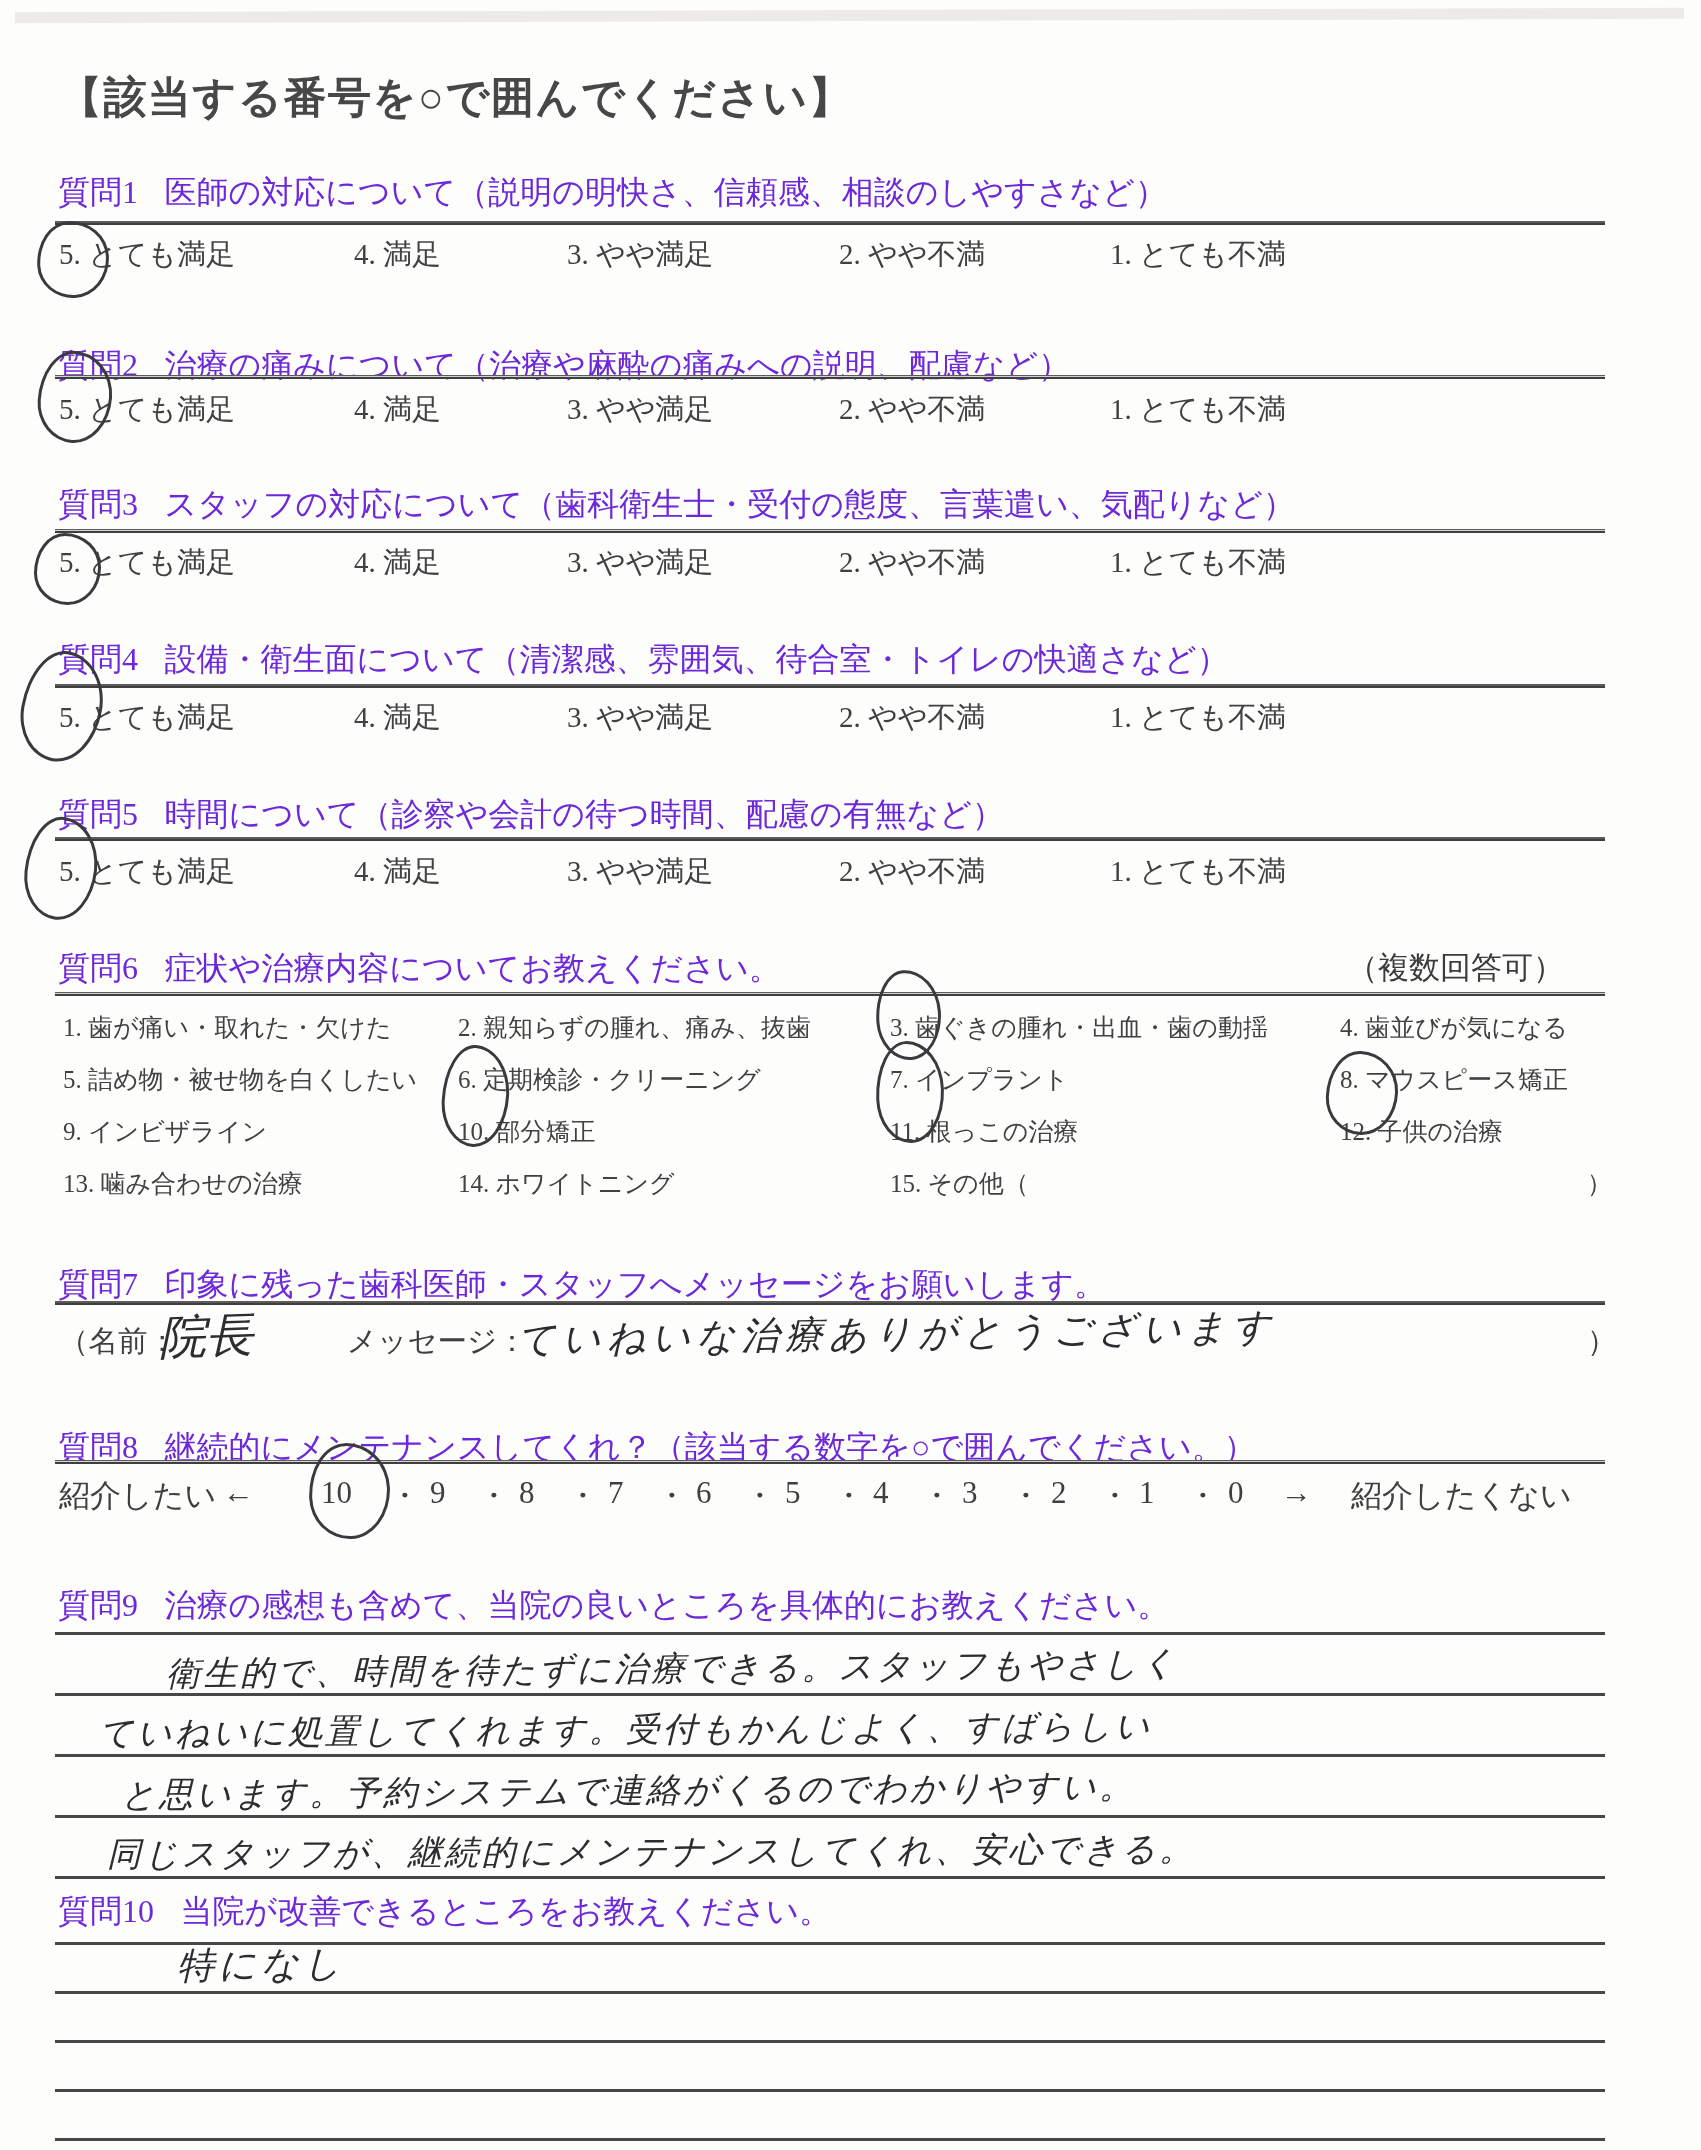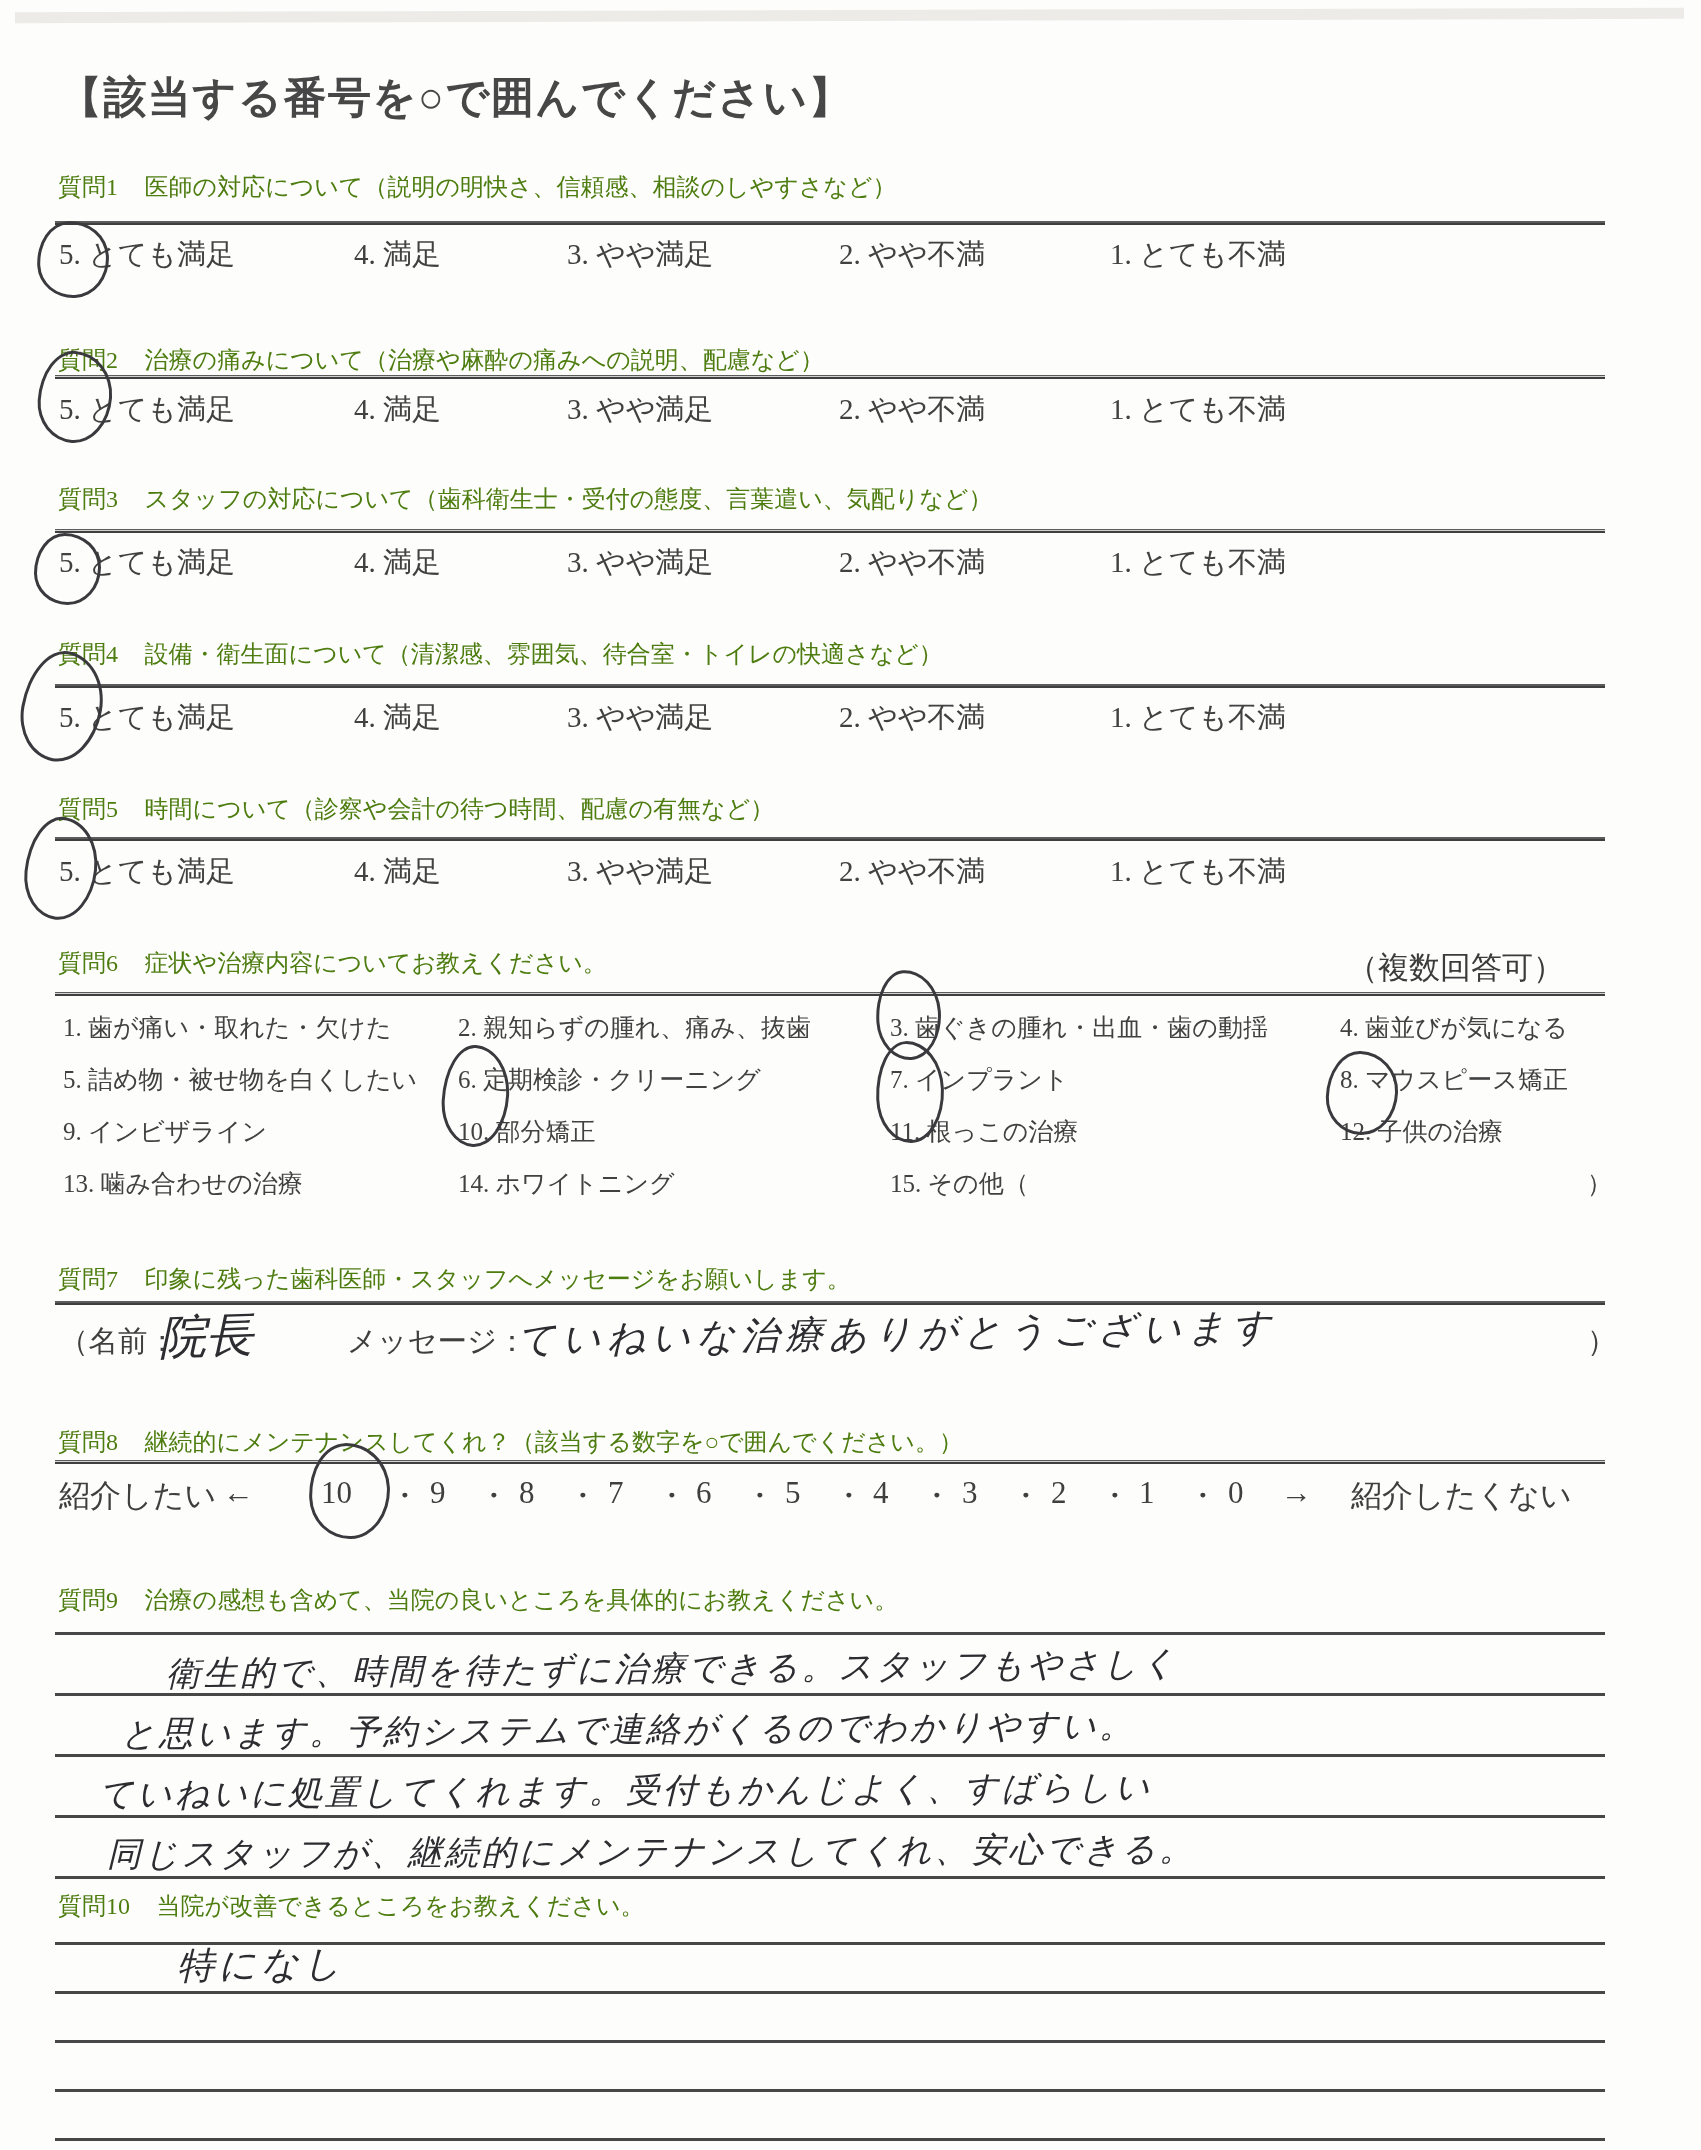--- a/index.html
+++ b/index.html
@@ -2,21 +2,21 @@
 <html style="font-size:11.8px"><head>
 <meta charset="utf-8">
 <style>
   html,body{margin:0;padding:0;background:#d8d6d2;}
   #paper{
     position:relative;width:1701px;height:2151px;background:#fdfdfc;
     font-family:"Liberation Serif","DejaVu Serif",serif;color:#3c3c3c;overflow:hidden;
   }
   .scan-band{position:absolute;top:10.3px;left:14.8px;width:1669px;height:11px;background:#edebe8;transform:rotate(-0.15deg);}
   .title{position:absolute;left:55px;top:65px;margin:4px;font-size:43px;font-weight:600;letter-spacing:1.5px;color:#474747;white-space:nowrap;}
-  .qh{position:absolute;left:58px;font-size:24px;color:#4d7c0f;white-space:nowrap;}
+  .qh{position:absolute;left:58px;font-size:32px;color:#6d28d9;white-space:nowrap;}
   .qh .qid{margin-right:26.6px;}
   .note{position:absolute;font-size:31px;color:#3b3b3b;white-space:nowrap;}
   .rule{position:absolute;left:55px;width:1550px;height:4.4px;
         background:linear-gradient(to bottom,#5c5c5c 0 1.5px,#d2d2d2 1.5px 2.2px,#3f3f3f 2.2px 4.4px);}
   .opts{position:absolute;left:0;width:1701px;height:38px;}
   .opts span{position:absolute;font-size:29px;white-space:nowrap;color:#414141;}
   .q6row{position:absolute;left:0;width:1701px;height:37px;}
   .q6row span{position:absolute;font-size:25px;white-space:nowrap;color:#414141;}
   .inline-label{position:absolute;font-size:29.5px;color:#3f3f3f;white-space:nowrap;text-align:center;}
   .tok{position:absolute;font-size:31px;color:#3f3f3f;white-space:nowrap;}
@@ -179,24 +179,24 @@
   <div class="circle" style="left:309px;top:1443px;width:75px;height:90px;transform:rotate(-2deg)"></div>
 
   <div class="qh" style="top:1584px">
     <span class="qid">質問9</span><span>治療の感想も含めて、当院の良いところを具体的にお教えください。</span>
   </div>
   <div class="wlines q9" style="top:1632px">
     <div class="wline">
       <span class="hw" style="left:111px;font-size:34px;letter-spacing:3px;transform:rotate(-0.6deg)">衛生的で、時間を待たずに治療できる。スタッフもやさしく</span>
     </div>
     <div class="wline">
+      <span class="hw" style="left:44px;font-size:34px;letter-spacing:3px;transform:rotate(-0.4deg)">ていねいに処置してくれます。受付もかんじよく、すばらしい</span>
+    </div>
+    <div class="wline">
       <span class="hw" style="left:66px;font-size:34px;letter-spacing:3px;transform:rotate(-0.5deg)">と思います。予約システムで連絡がくるのでわかりやすい。</span>
-    </div>
-    <div class="wline">
-      <span class="hw" style="left:44px;font-size:34px;letter-spacing:3px;transform:rotate(-0.4deg)">ていねいに処置してくれます。受付もかんじよく、すばらしい</span>
     </div>
     <div class="wline">
       <span class="hw" style="left:52px;font-size:34px;letter-spacing:3px;transform:rotate(-0.3deg)">同じスタッフが、継続的にメンテナンスしてくれ、安心できる。</span>
     </div>
   </div>
 
   <div class="qh" style="top:1890px">
     <span class="qid">質問10</span><span>当院が改善できるところをお教えください。</span>
   </div>
   <div class="wlines q10" style="top:1942px">

